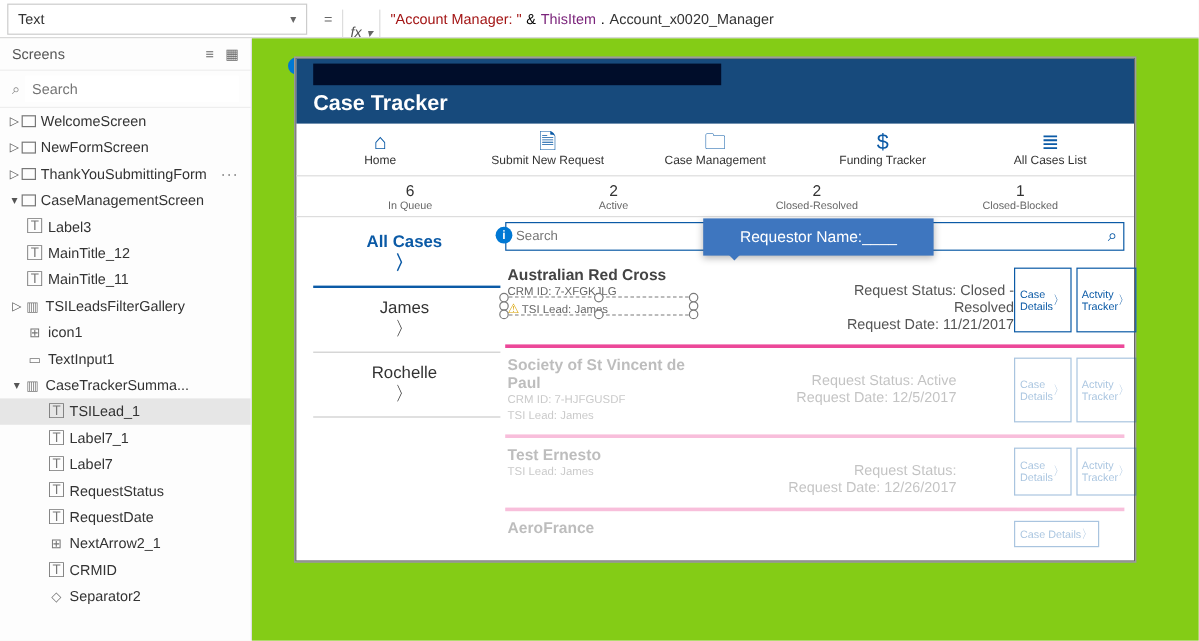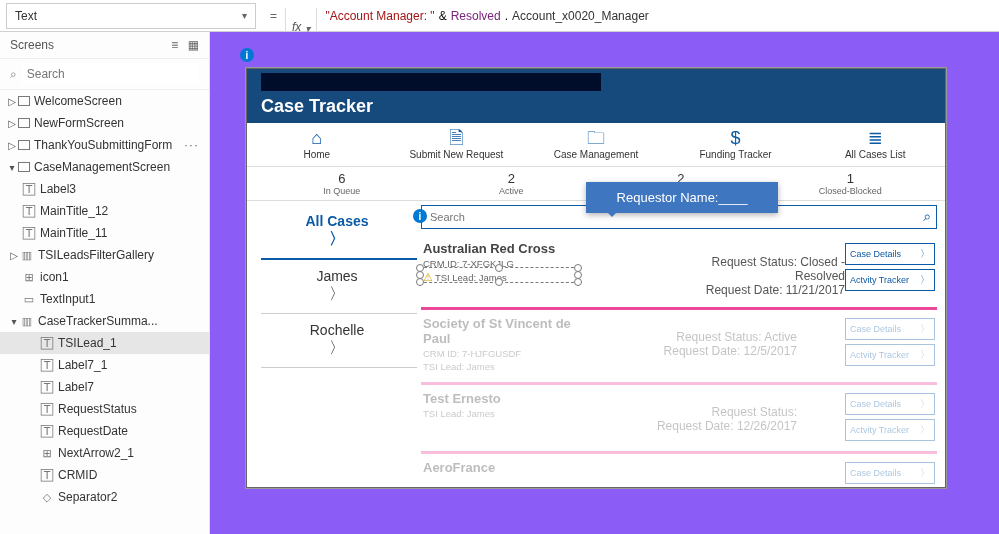--- a/index.html
+++ b/index.html
@@ -25,21 +25,21 @@
   .tree { overflow-y: auto; flex: 1; }
   .tree-row { display: flex; align-items: center; padding: 4px 4px 4px 6px; font-size: 12px; color: #333; white-space: nowrap; }
   .tree-row.sel { background: #e6e6e6; }
   .tw { display: inline-block; width: 12px; text-align: center; color: #555; font-size: 10px; }
   .sq { display: inline-block; width: 12px; height: 10px; border: 1px solid #777; margin-right: 4px; }
   .ic { display: inline-block; width: 14px; text-align: center; color: #777; margin-right: 4px; font-size: 11px; }
   .ind1 { padding-left: 22px; }
   .ind2 { padding-left: 40px; }
   .dots { margin-left: auto; padding-right: 6px; color: #666; letter-spacing: 1px; }
 
-  .canvas-wrap { flex: 1; background: #8b5cf6; padding: 36px 0 0 36px; position: relative; overflow: hidden; }
+  .canvas-wrap { flex: 1; background: #84cc16; padding: 16px 0 0 36px; position: relative; overflow: hidden; }
   .info-dot { position: absolute; width: 14px; height: 14px; border-radius: 50%; background: #0078d4; color: #fff; font-size: 10px; font-weight: bold; display: flex; align-items: center; justify-content: center; }
   .info-dot.d1 { top: 16px; left: 30px; }
 
   .app { width: 700px; height: 420px; background: #fff; border: 1px solid #666; box-shadow: 0 0 0 1px #999; position: relative; }
   .app-hdr { background: #174a7c; color: #fff; height: 54px; position: relative; }
   .hdr-black { position: absolute; top: 4px; left: 14px; width: 340px; height: 18px; background: #000d2a; }
   .hdr-title { position: absolute; bottom: 6px; left: 14px; font-size: 18px; font-weight: 600; }
 
   .app-nav { display: flex; border-bottom: 1px solid #ddd; }
   .nav-item { flex: 1; text-align: center; padding: 6px 0; color: #0b5aa6; font-size: 10px; }
@@ -60,21 +60,21 @@
   .list { flex: 1; padding: 0 8px 0 4px; position: relative; }
   .search-wrap { position: relative; margin: 4px 0 6px 0; }
   .search-box { width: 100%; border: 1px solid #0b5aa6; height: 24px; padding: 0 28px 0 8px; font-size: 11px; color: #888; }
   .mag { position: absolute; right: 6px; top: 3px; color: #0b5aa6; font-size: 14px; }
   .info-dot.d2 { top: 4px; left: -8px; }
 
   .card { border-bottom: 3px solid #ec4899; padding: 6px 2px 10px 2px; display: flex; position: relative; }
   .card.faded { opacity: 0.35; gap: 48px; }
   .c-left { flex: 1; }
   .c-mid { width: 170px; font-size: 12px; color: #555; padding-top: 14px; text-align: right; }
-  .c-right { width: 90px; display: flex; flex-direction: column; gap: 4px; padding-top: 2px; }
+  .c-right { width: 90px; display: flex; flex-direction: row; gap: 4px; padding-top: 2px; }
   .c-title { font-size: 13px; color: #444; font-weight: 600; }
   .c-sub { font-size: 9.5px; color: #666; margin-top: 2px; }
   .warn { color: #d8a200; font-size: 11px; margin-right: 2px; }
   .mini-btn { border: 1px solid #0b5aa6; color: #0b5aa6; font-size: 9px; padding: 3px 4px; display: flex; align-items: center; justify-content: space-between; }
   .mini-btn .mch { font-size: 10px; }
 
   .sel-box { position: absolute; border: 1px dashed #7a7a7a; pointer-events: none; }
   .sel-box .h { position: absolute; width: 8px; height: 8px; background: #fff; border: 1px solid #7a7a7a; border-radius: 50%; }
   .h.tl { top: -4px; left: -4px; } .h.tm { top: -4px; left: calc(50% - 4px); } .h.tr { top: -4px; right: -4px; }
   .h.ml { top: calc(50% - 4px); left: -4px; } .h.mr { top: calc(50% - 4px); right: -4px; }
@@ -92,21 +92,21 @@
     <span class="chev">▾</span>
   </div>
   <span class="eq">=</span>
   <span class="fx">
       <span>fx</span> 
       <span class="chev" style="margin-left:4px">▾</span>
     </span>
   <div class="fx-bar">
     <span class="tok-str">"Account Manager: "</span>
     <span class="tok-op">&amp;</span>
-    <span class="tok-obj">Resolved</span>
+    <span class="tok-obj">ThisItem</span>
       <span class="tok-op">.</span>
       <span class="tok-fld">Account_x0020_Manager</span>
   </div>
 </div>
 
 <div class="main">
   <div class="treepane">
     <div class="tree-hdr">
       <span>Screens</span>
       <span class="tree-hdr-icons">

